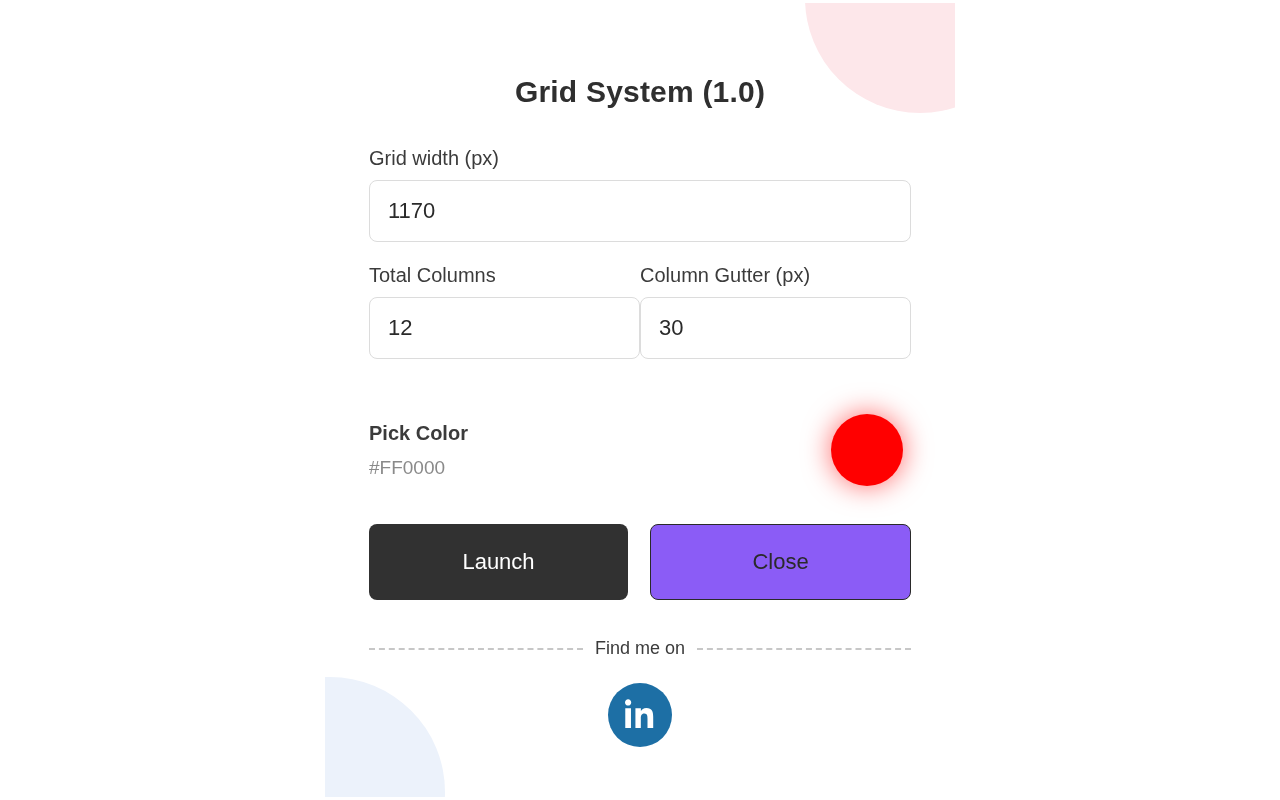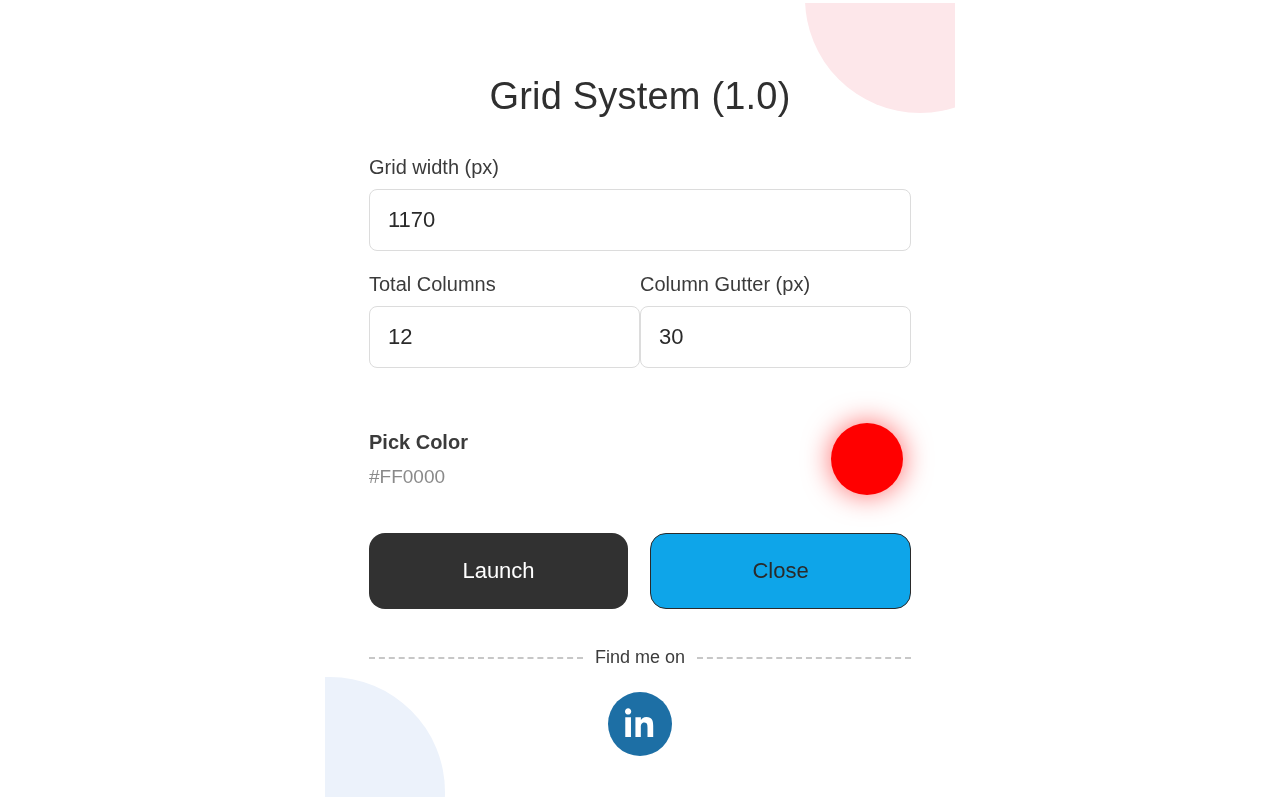--- a/index.html
+++ b/index.html
@@ -45,22 +45,22 @@
     border-radius: 50%;
     z-index: 0;
   }
   .content {
     position: relative;
     z-index: 1;
     padding: 72px 44px 0 44px;
   }
   .title {
     text-align: center;
-    font-size: 38px;
-    font-weight: 400;
+    font-size: 30px;
+    font-weight: 700;
     color: #2f2f2f;
     margin-bottom: 38px;
     letter-spacing: 0.2px;
   }
   .field-label {
     font-size: 20px;
     color: #3b3b3b;
     margin-bottom: 10px;
     font-weight: 400;
   }
@@ -109,35 +109,35 @@
     cursor: pointer;
   }
   .btn-row {
     display: flex;
     gap: 22px;
     margin-top: 38px;
   }
   .btn {
     flex: 1;
     height: 76px;
-    border-radius: 16px;
+    border-radius: 8px;
     font-size: 22px;
     font-family: inherit;
     cursor: pointer;
     display: flex;
     align-items: center;
     justify-content: center;
   }
   .btn-primary {
     background: #313131;
     color: #ffffff;
     border: none;
   }
   .btn-secondary {
-    background: #0ea5e9;
+    background: #8b5cf6;
     color: #2a2a2a;
     border: 1.5px solid #2a2a2a;
   }
   .divider-row {
     display: flex;
     align-items: center;
     margin-top: 38px;
     gap: 12px;
   }
   .divider-line {

